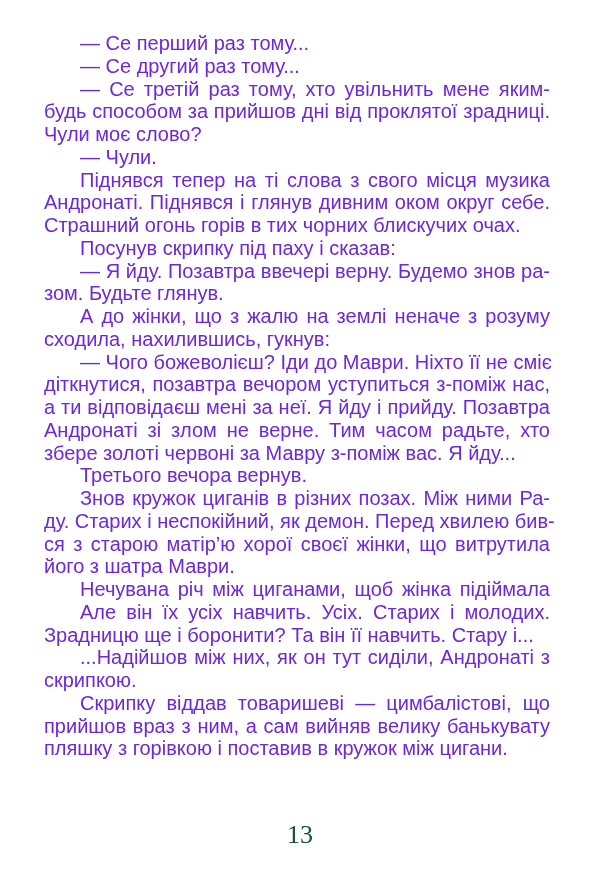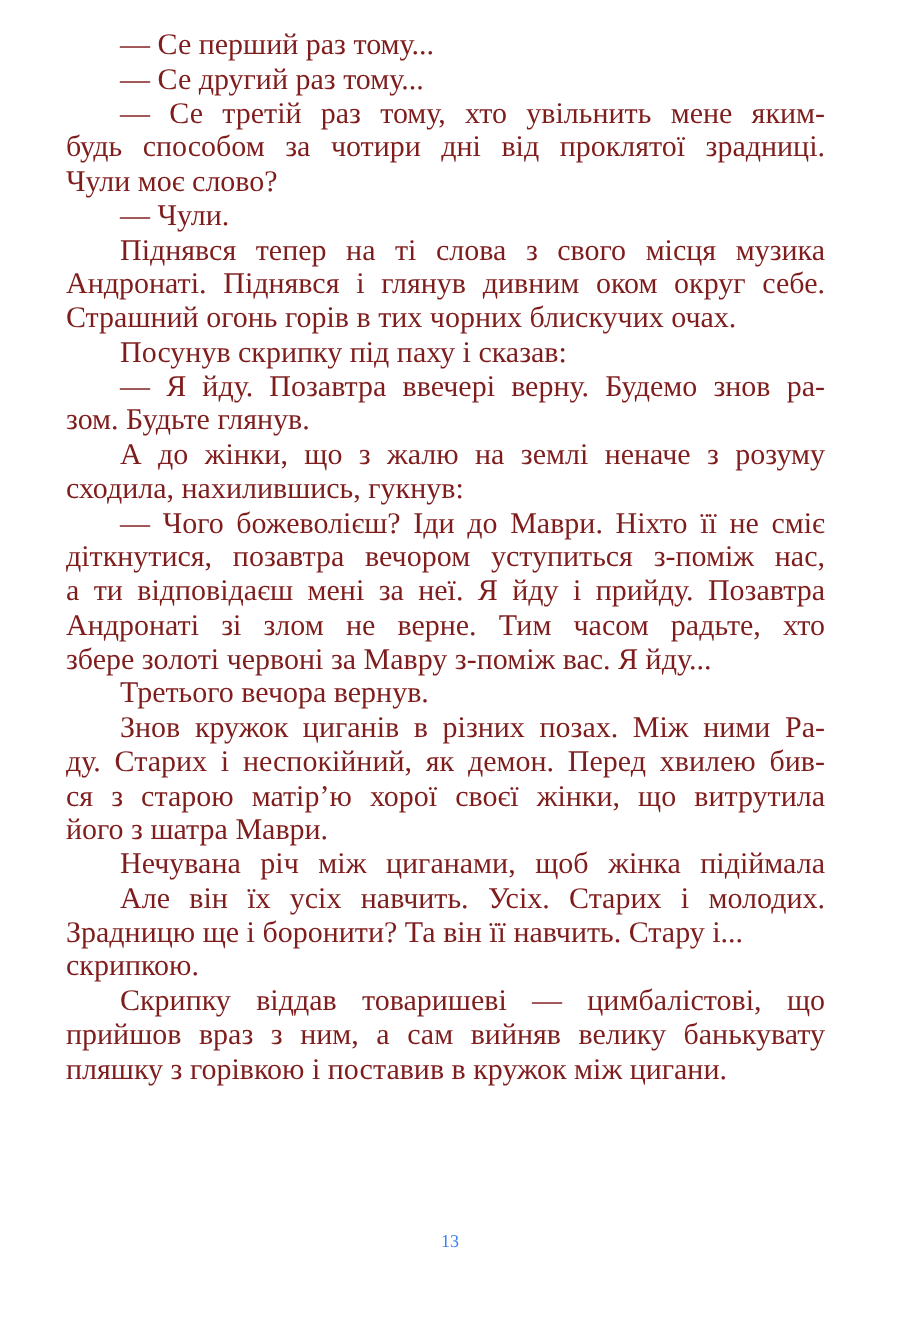--- a/index.html
+++ b/index.html
@@ -9,58 +9,58 @@
     }
     body {
       width: 600px;
       height: 896px;
       position: relative;
       overflow: hidden;
     }
     .page {
       position: absolute;
       left: 44px;
-      top: 19px;
+      top: 32px;
       width: 506px;
-      font-family: Liberation Serif, serif;
+      font-family: Liberation Sans, sans-serif;
       font-size: 20px;
       line-height: 22.75px;
-      color: #7f1d1d;
+      color: #6d28d9;
     }
     .line {
       display: block;
       white-space: nowrap;
       height: 22.75px;
     }
     .line.justify {
       text-align: justify;
       text-align-last: justify;
     }
     .line.indent {
       padding-left: 36px;
     }
     .page-number {
       position: absolute;
       left: 0;
       width: 600px;
       top: 820px;
       text-align: center;
       font-family: "Liberation Serif", "DejaVu Serif", serif;
-      font-size: 12px;
-      color: #3b82f6;
+      font-size: 26px;
+      color: #14532d;
     }
   </style>
 </head>
 <body>
 
 <div class="page">
   <span class="line indent">— Се перший раз тому...</span>
   <span class="line indent">— Се другий раз тому...</span>
   <span class="line indent justify">— Се третій раз тому, хто увільнить мене яким-</span>
-  <span class="line justify">будь способом за чотири дні від проклятої зрадниці.</span>
+  <span class="line justify">будь способом за прийшов дні від проклятої зрадниці.</span>
   <span class="line">Чули моє слово?</span>
   <span class="line indent">— Чули.</span>
   <span class="line indent justify">Піднявся тепер на ті слова з свого місця музика</span>
   <span class="line justify">Андронаті. Піднявся і глянув дивним оком округ себе.</span>
   <span class="line">Страшний огонь горів в тих чорних блискучих очах.</span>
   <span class="line indent">Посунув скрипку під паху і сказав:</span>
   <span class="line indent justify">— Я йду. Позавтра ввечері верну. Будемо знов ра-</span>
   <span class="line">зом. Будьте глянув.</span>
   <span class="line indent justify">А до жінки, що з жалю на землі неначе з розуму</span>
   <span class="line">сходила, нахилившись, гукнув:</span>
@@ -70,19 +70,20 @@
   <span class="line justify">Андронаті зі злом не верне. Тим часом радьте, хто</span>
   <span class="line">збере золоті червоні за Мавру з-поміж вас. Я йду...</span>
   <span class="line indent">Третього вечора вернув.</span>
   <span class="line indent justify">Знов кружок циганів в різних позах. Між ними Ра-</span>
   <span class="line justify">ду. Старих і неспокійний, як демон. Перед хвилею бив-</span>
   <span class="line justify">ся з старою матір’ю хорої своєї жінки, що витрутила</span>
   <span class="line">його з шатра Маври.</span>
   <span class="line indent justify">Нечувана річ між циганами, щоб жінка підіймала</span>
   <span class="line indent justify">Але він їх усіх навчить. Усіх. Старих і молодих.</span>
   <span class="line">Зрадницю ще і боронити? Та він її навчить. Стару і...</span>
+  <span class="line indent justify">...Надійшов між них, як он тут сиділи, Андронаті з</span>
   <span class="line">скрипкою.</span>
   <span class="line indent justify">Скрипку віддав товаришеві — цимбалістові, що</span>
   <span class="line justify">прийшов враз з ним, а сам вийняв велику банькувату</span>
   <span class="line">пляшку з горівкою і поставив в кружок між цигани.</span>
 </div>
 
 <div class="page-number">13</div>
 
 </body></html>

